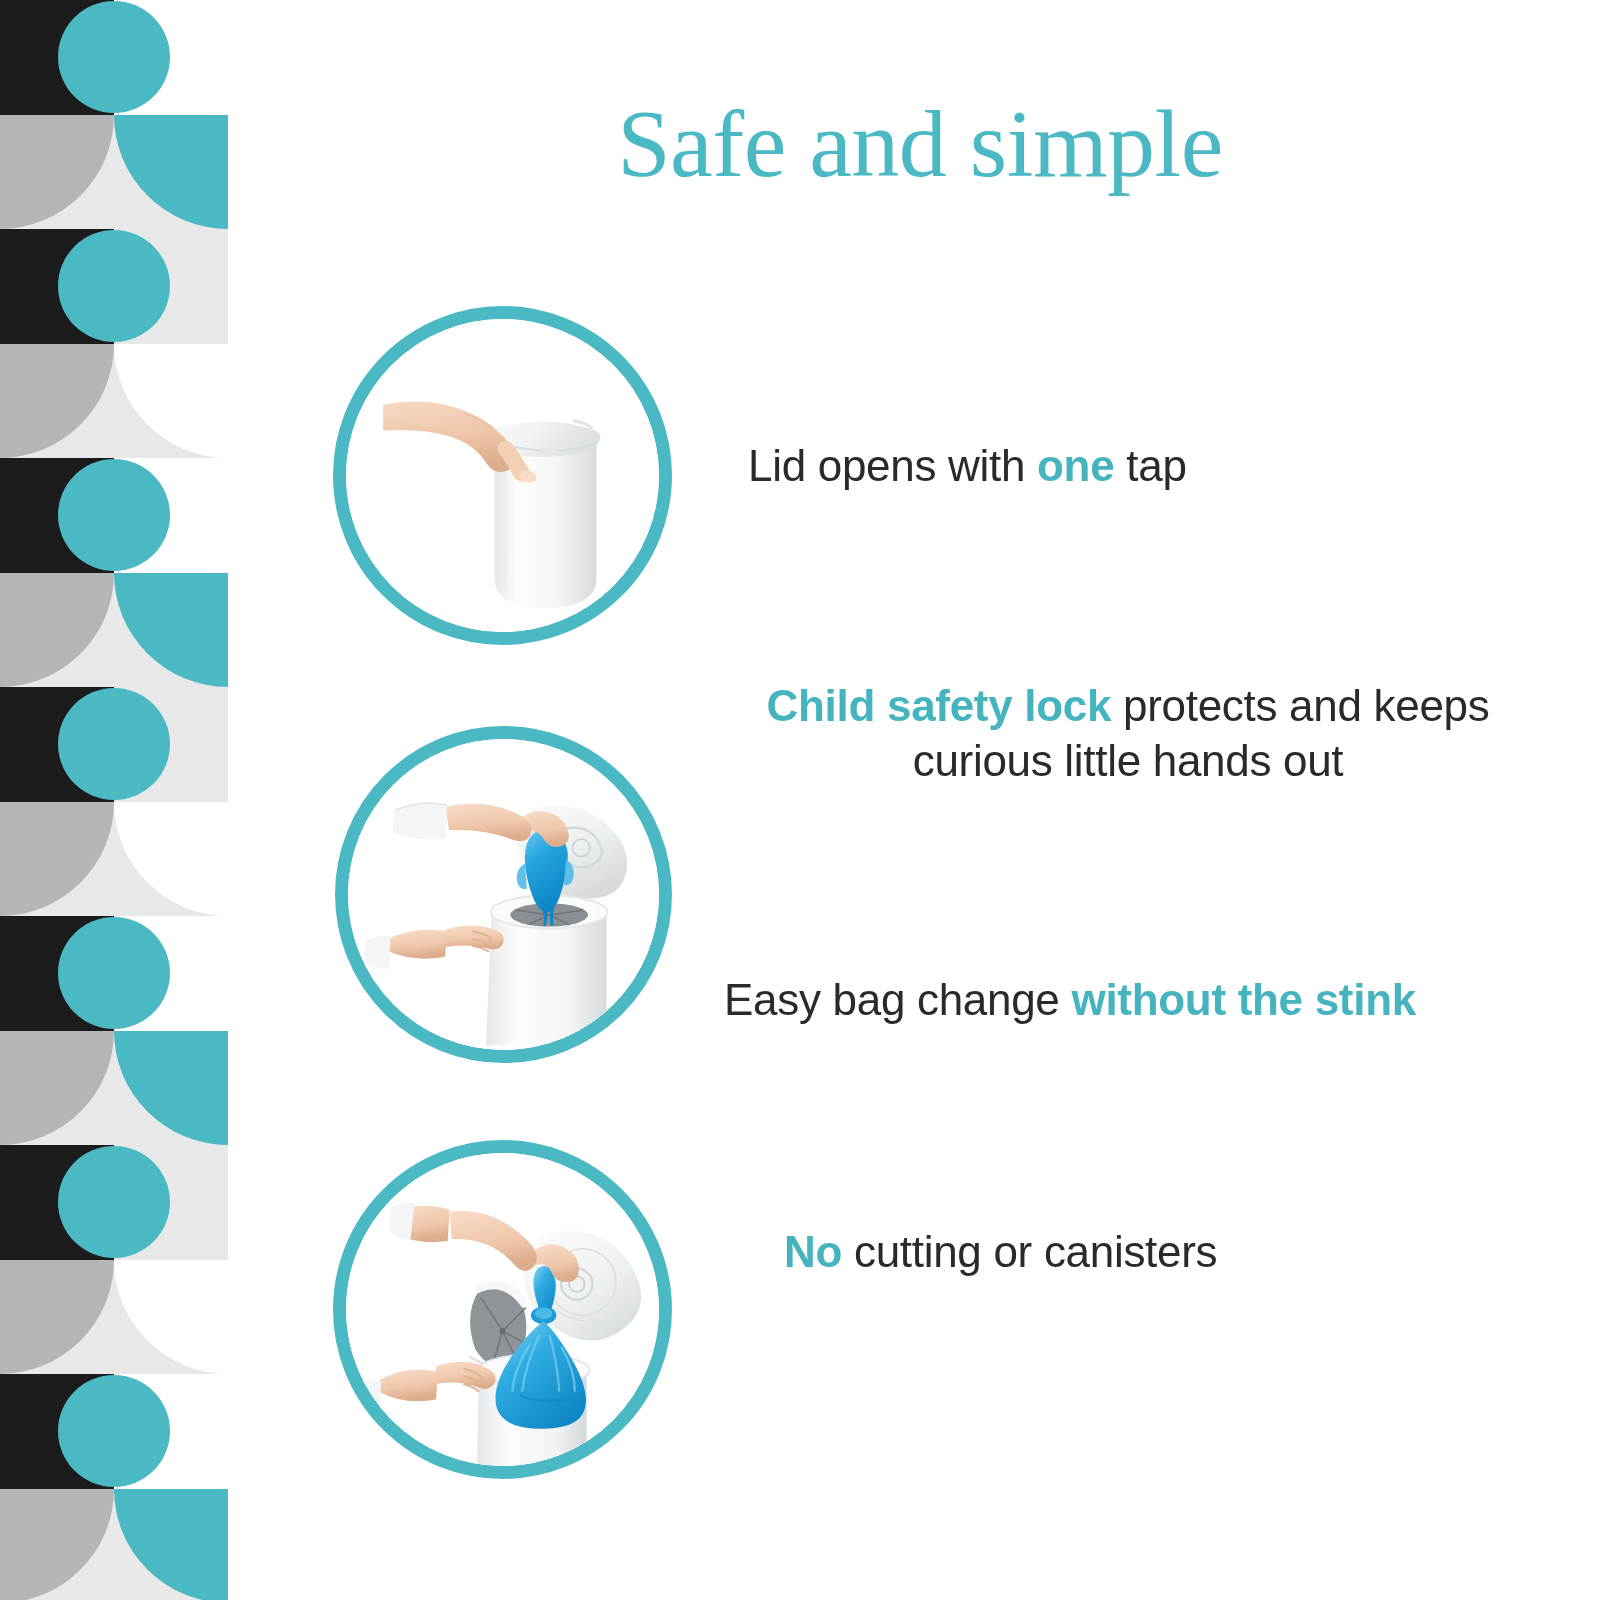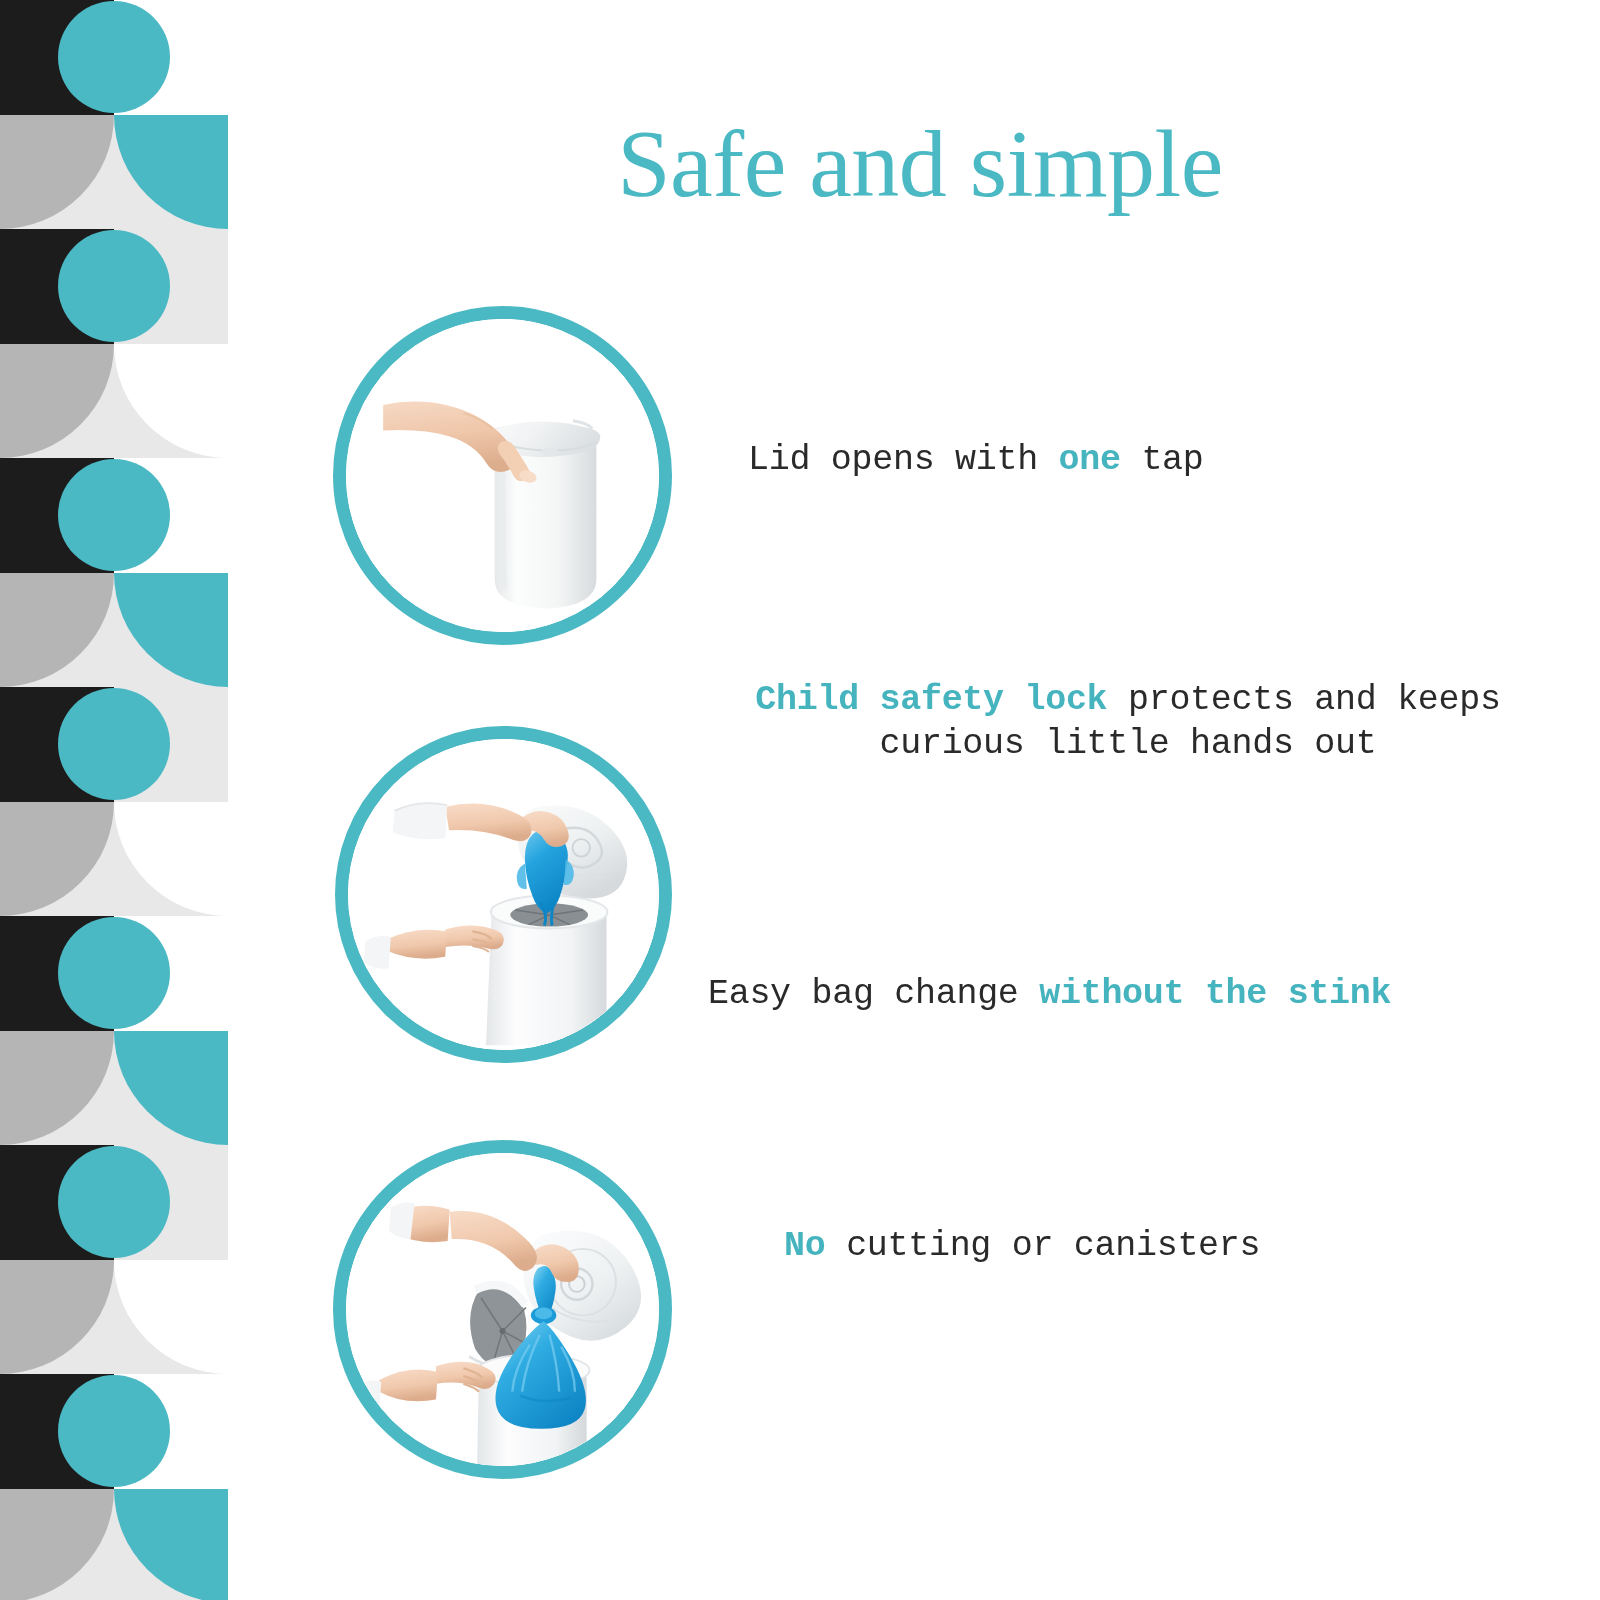--- a/index.html
+++ b/index.html
@@ -43,21 +43,20 @@
     left: 300px;
     top: 96px;
     width: 1240px;
     text-align: center;
     font-family: "Liberation Serif", "DejaVu Serif", serif;
     font-size: 96px;
     line-height: 1.0;
     font-weight: 400;
     color: #4BB9C4;
     letter-spacing: -0.5px;
-    margin-top: 20px;
   }
 
   
   .ring {
     position: absolute;
     border-radius: 50%;
     border: 13px solid #4BB9C4;
     background: #ffffff;
     box-sizing: border-box;
     overflow: hidden;
@@ -67,35 +66,35 @@
     inset: 0;
     border-radius: 50%;
     overflow: hidden;
     background: #ffffff;
   }
   .photo-svg { display: block; width: 100%; height: 100%; }
 
   
   .feature-text {
     position: absolute;
-    font-family: Liberation Mono, monospace;
-    font-size: 35px;
+    font-family: Liberation Sans, sans-serif;
+    font-size: 44px;
     line-height: 1.26;
     color: #2A2A2A;
     font-weight: 400;
     letter-spacing: -0.3px;
   }
   .hl {
     color: #45B4BF;
     font-weight: 700;
   }
 
   #feat-1 { left: 748px; top: 438px; width: 800px; }
   #feat-2 { left: 748px; top: 678px; width: 760px; text-align: center; }
-  #feat-3 { left: 708px; top: 972px; width: 820px; }
+  #feat-3 { left: 724px; top: 972px; width: 820px; }
   #feat-4 { left: 784px; top: 1224px; width: 800px; }
 </style>
 </head>
 <body>
 
 <div id="page">
 
   <div id="pattern-strip">
       <div class="pat-cell" style="left: 0px; top: 0px; width: 114px; height: 115px; background: rgb(28, 28, 28);"></div>
       <div class="pat-cell" style="left: 114px; top: 0px; width: 114px; height: 115px; background: rgb(255, 255, 255); overflow: visible; z-index: 5;">

